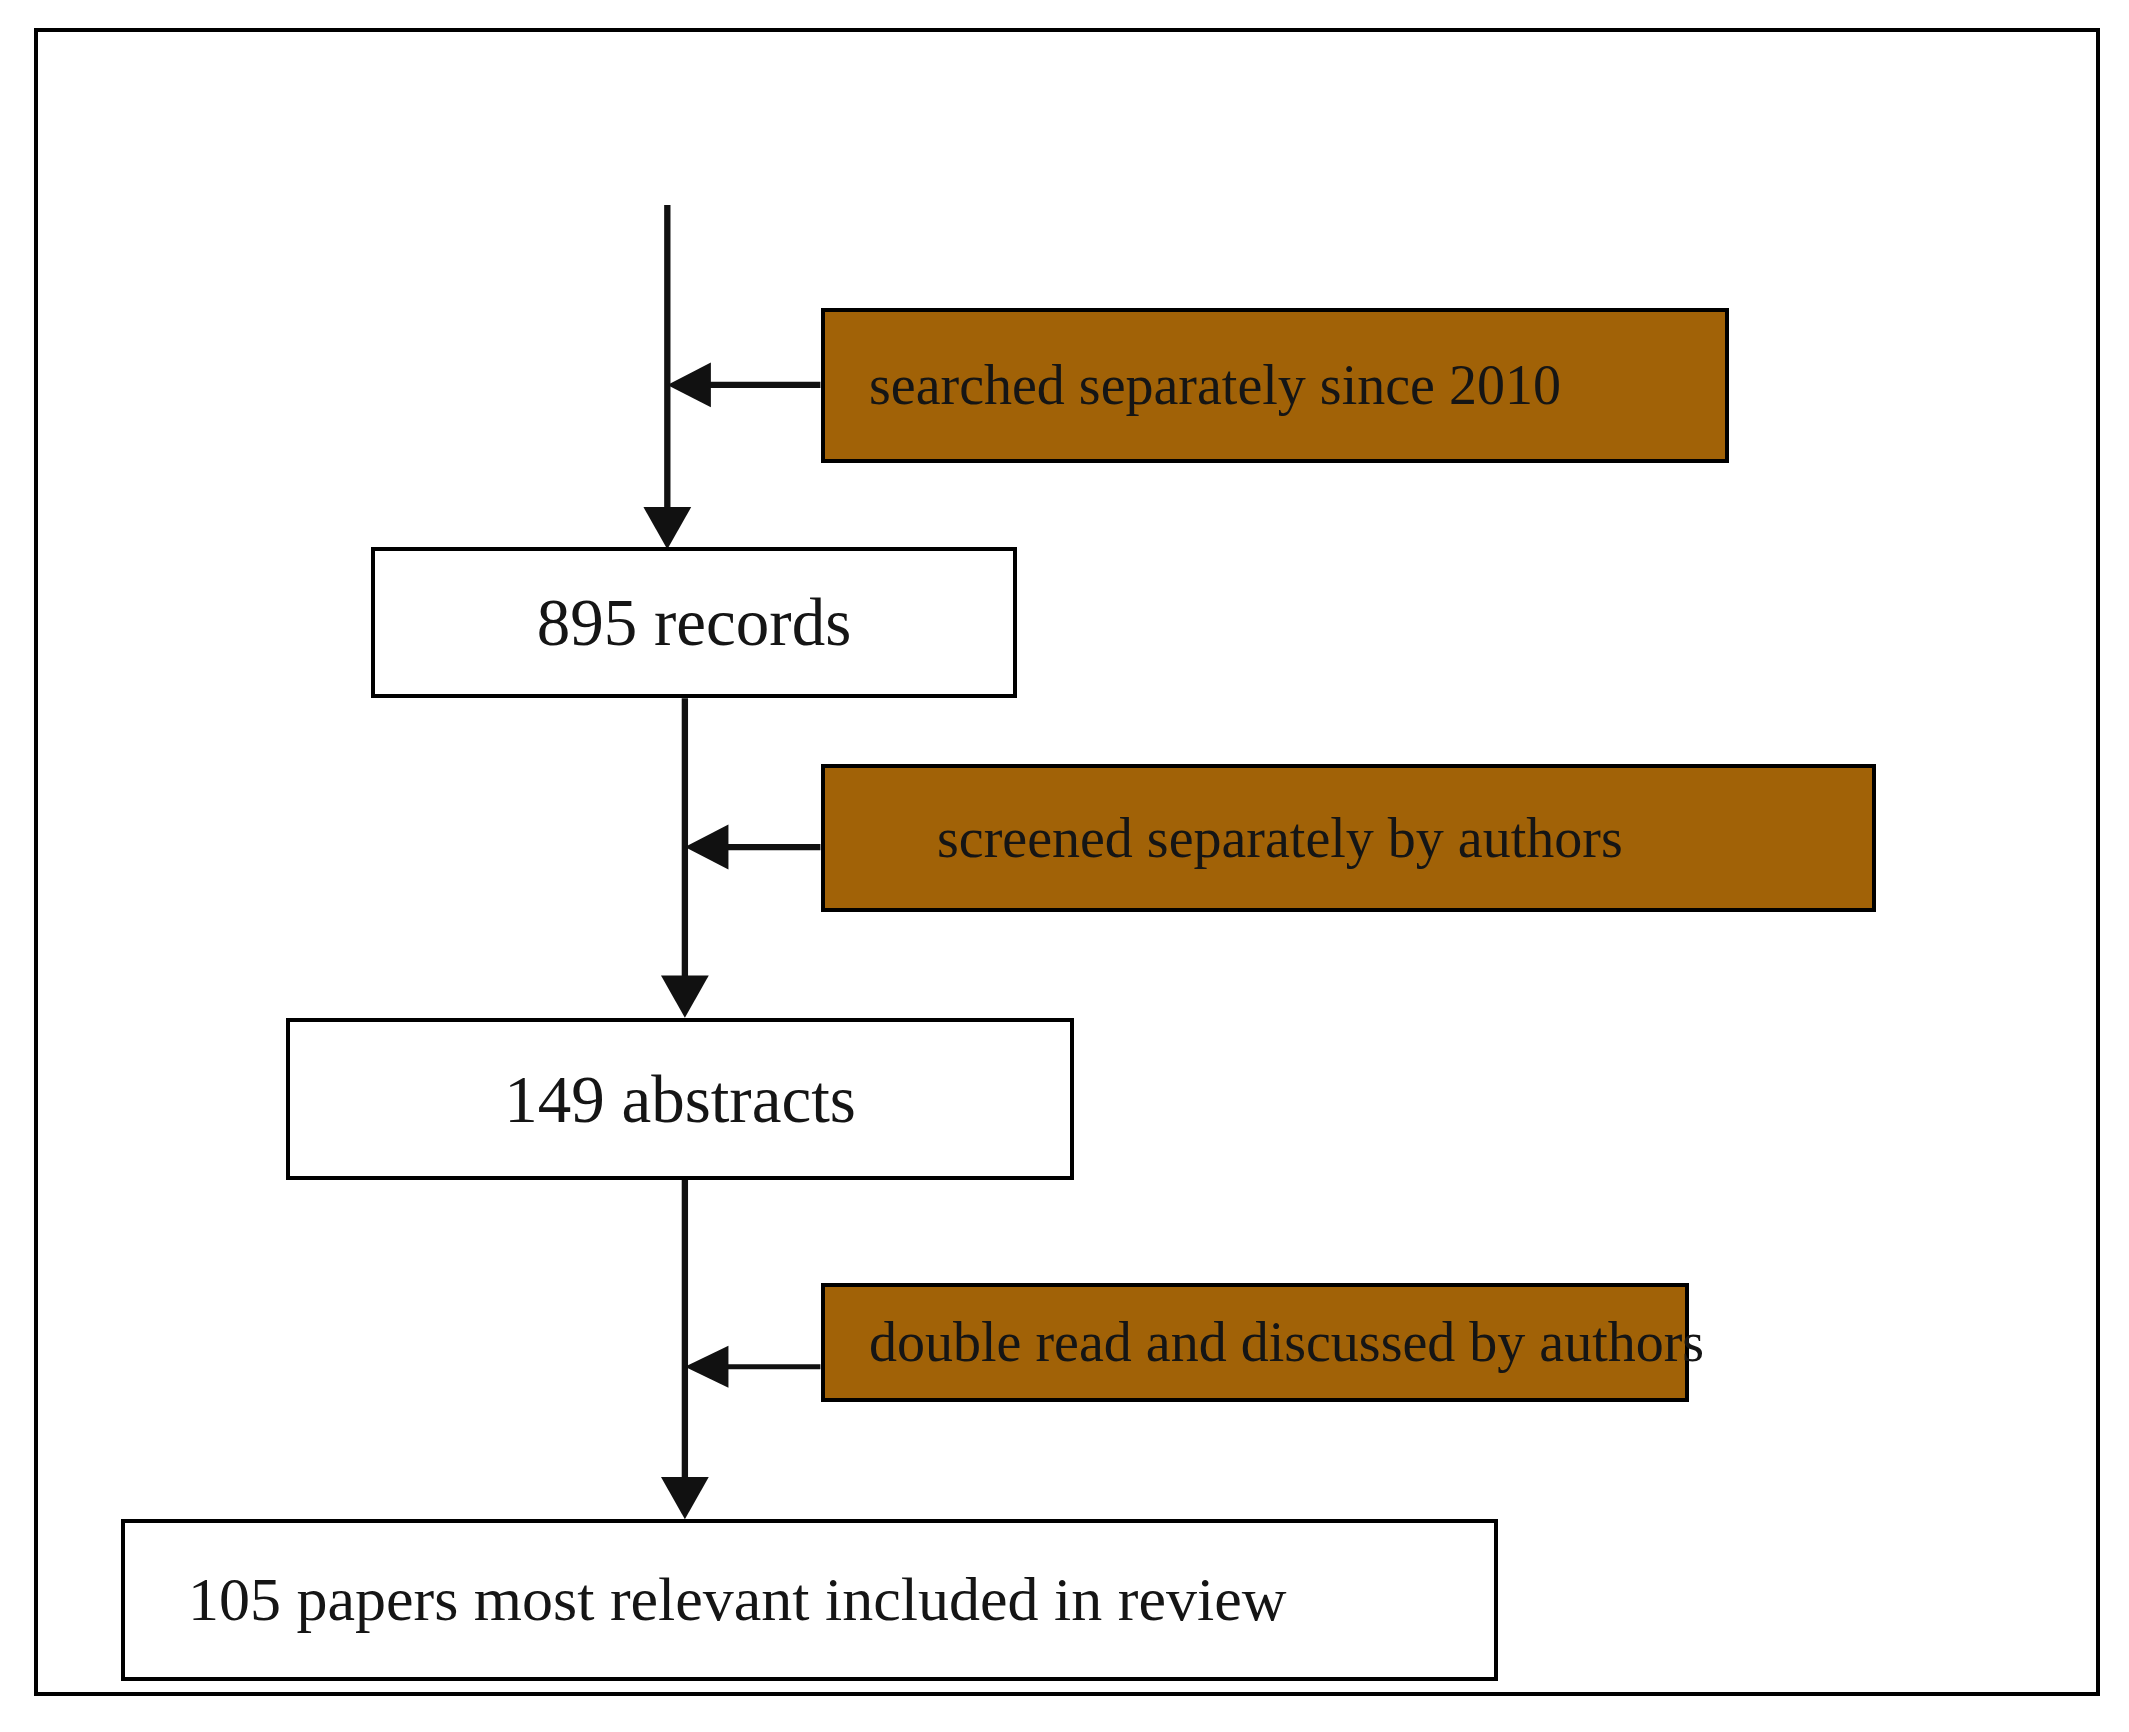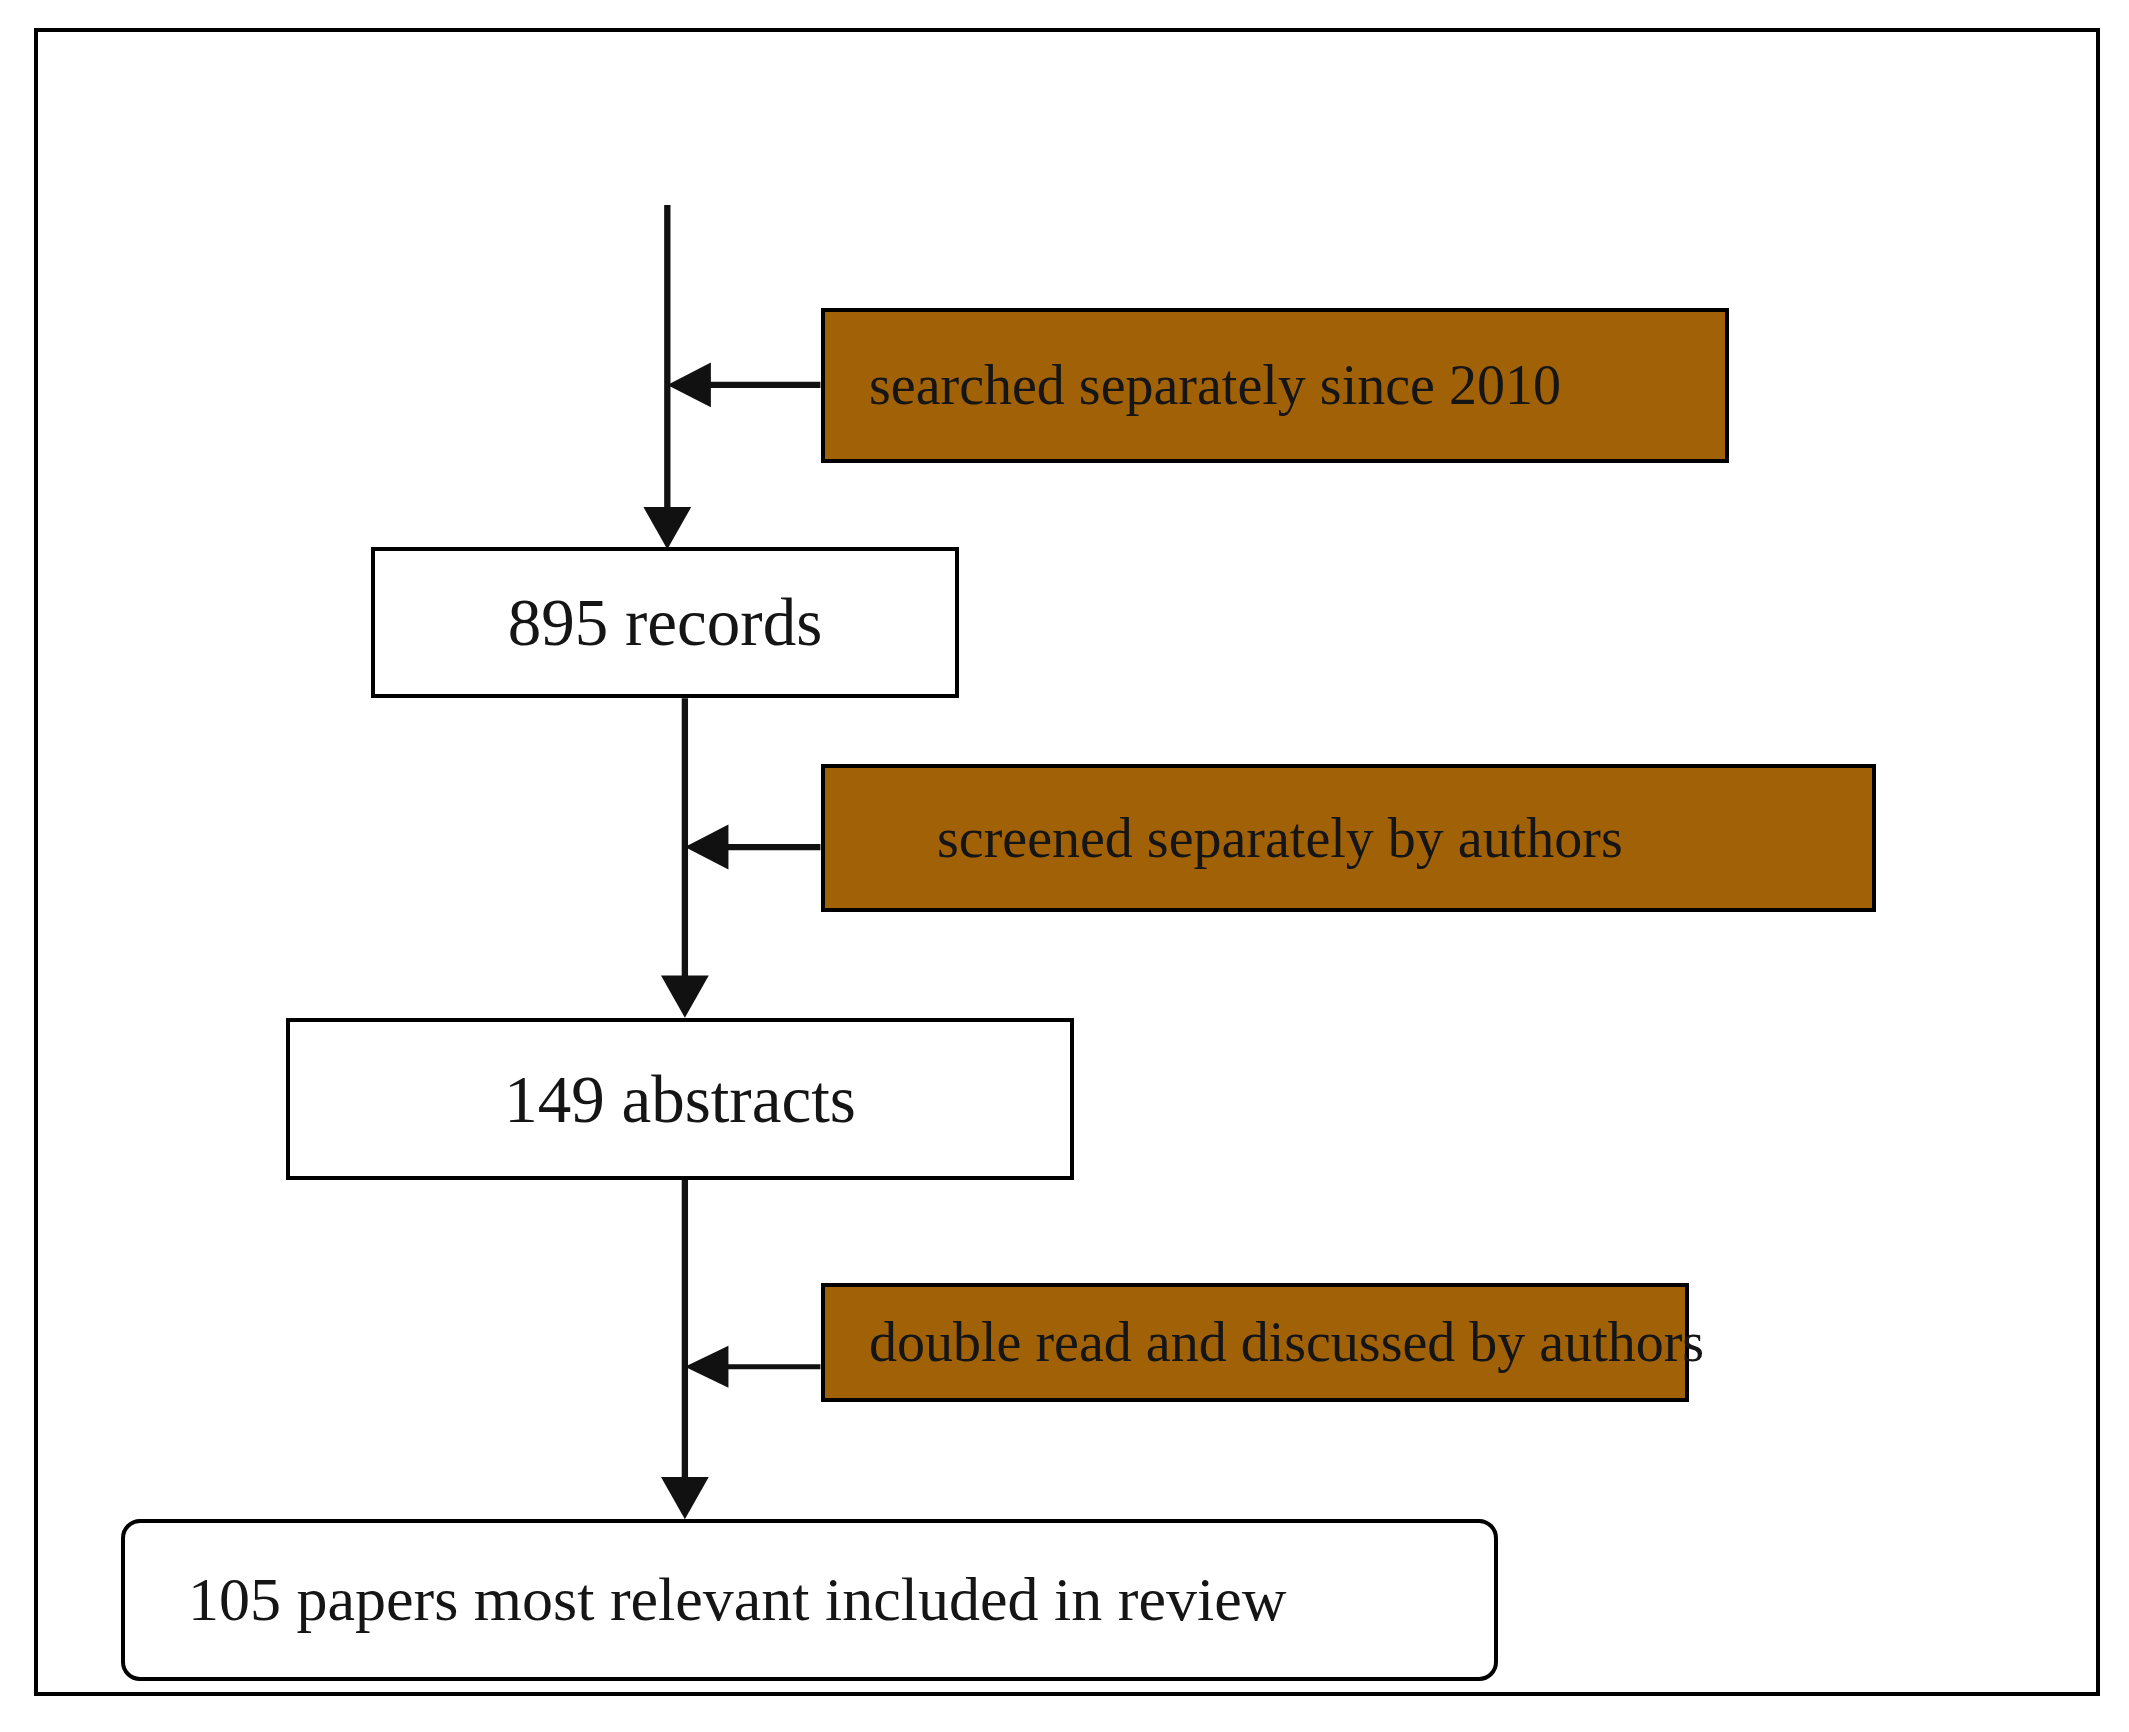--- a/index.html
+++ b/index.html
@@ -53,32 +53,31 @@
   }
   .node.center .node-label { text-align: center; }
   .node.left   .node-label { text-align: left; }
 
   
   #node-source {
     left: 234px; top: 44px; width: 920px; height: 162px;
     font-size: 68px;
   }
   #node-records-box {
-    left: 371px; top: 547px; width: 588px; height: 151px;
+    left: 371px; top: 547px; width: 646px; height: 151px;
     font-size: 67px;
   }
   #node-abstracts-box {
     left: 286px; top: 1018px; width: 788px; height: 162px;
     font-size: 67px;
   }
   #node-included-box {
     left: 121px; top: 1519px; width: 1377px; height: 162px;
     font-size: 62px;
     padding-left: 63px;
-    border-radius: 19px;
   }
   #node-note-1 {
     left: 821px; top: 308px; width: 908px; height: 155px;
     font-size: 56px;
     padding-left: 44px;
   }
   #node-note-2 {
     left: 821px; top: 764px; width: 1055px; height: 148px;
     font-size: 56px;
     padding-left: 112px;

